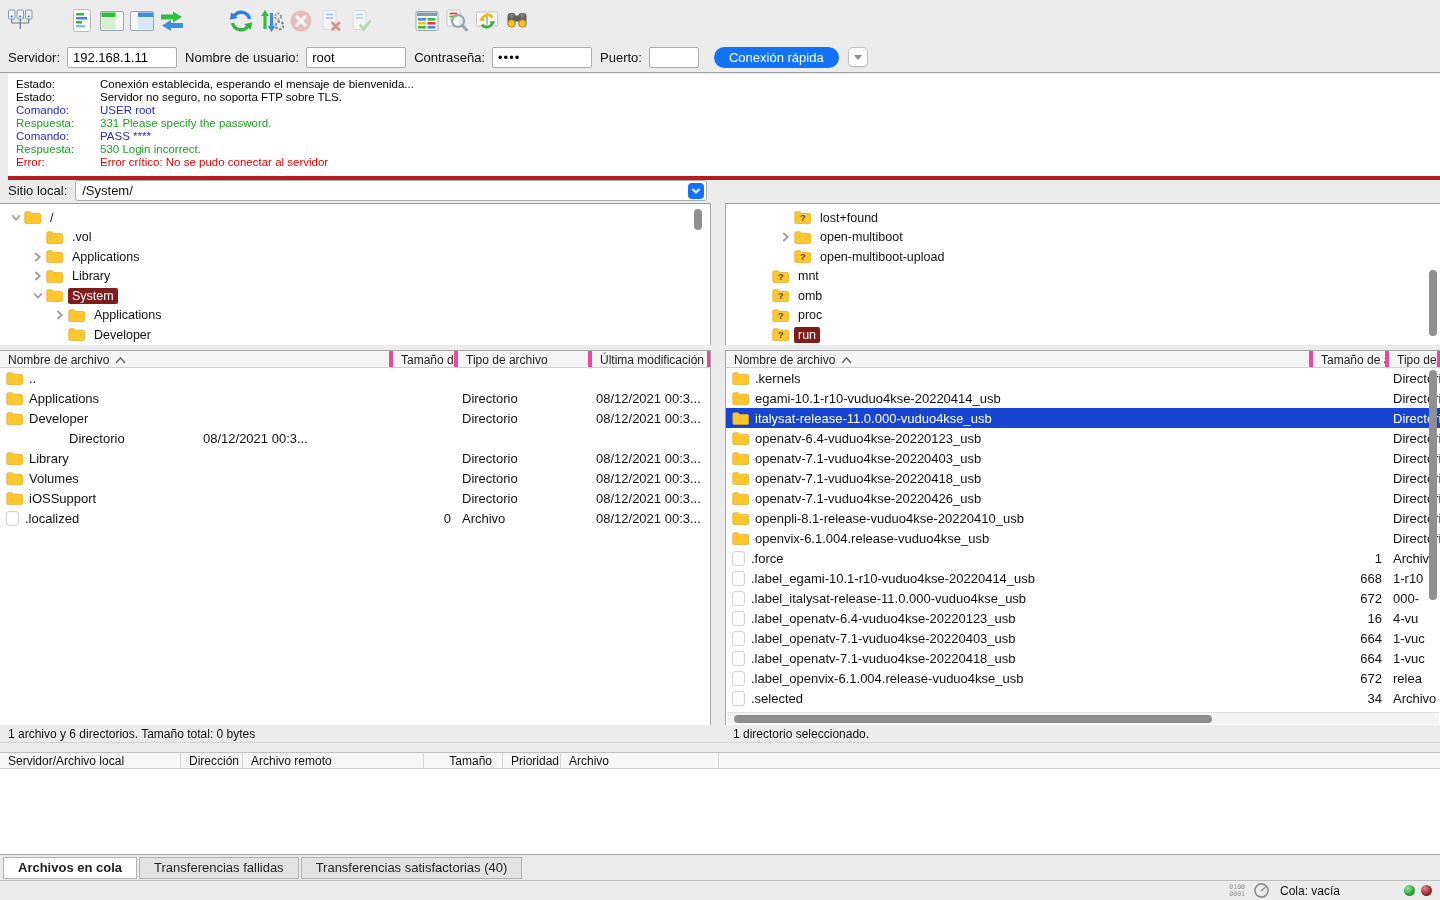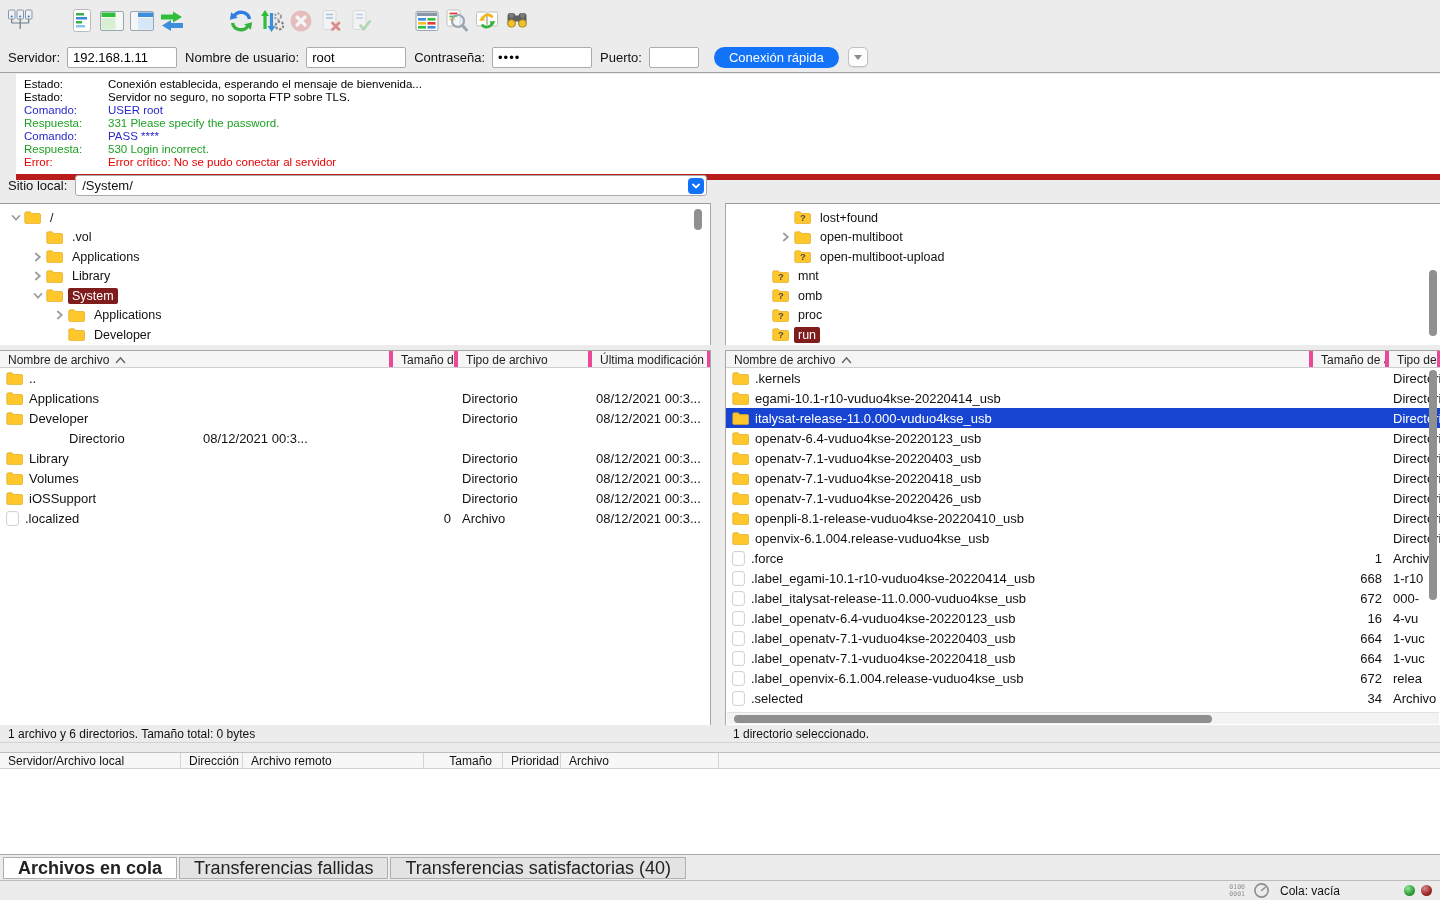--- a/index.html
+++ b/index.html
@@ -17,34 +17,34 @@
   
   .quickconnect { position:absolute; top:42px; left:0; right:0; height:31px; display:flex; align-items:center; border-bottom:1px solid #9f9f9f; }
   .qc-label { margin-left:8px; }
   .qc-input { height:21px; border:1px solid #ababab; border-radius:2px; background:#fff; padding:0 5px; font-family:inherit; font-size:13px; margin-left:7px; }
   .qc-server { width:110px; } .qc-user { width:100px; } .qc-pass { width:100px; letter-spacing:1px; } .qc-port { width:50px; }
   .qc-btn { margin-left:15px; height:21px; padding:0 15px; border:none; border-radius:11px; background:#1273f8; color:#fff; font-size:13px; font-family:inherit; }
   .qc-drop { margin-left:9px; width:20px; height:20px; border:1px solid #c0c0c0; border-radius:5px; background:#fdfdfd; display:flex; align-items:center; justify-content:center; box-shadow:0 1px 1px rgba(0,0,0,.08); }
   .qc-drop span { width:0; height:0; border-left:4px solid transparent; border-right:4px solid transparent; border-top:5px solid #8b8b8b; }
 
   
-  .log { position:absolute; top:74px; left:16px; right:0; height:106px; background:#fff; border-bottom:6px solid #b91c1c; padding-top:4px; overflow:hidden; }
+  .log { position:absolute; top:74px; left:8px; right:0; height:106px; background:#fff; border-bottom:4px solid #b91c1c; padding-top:4px; overflow:hidden; }
   .log-line { height:13px; line-height:13px; font-size:11.5px; display:flex; white-space:nowrap; }
   .log-label { width:92px; padding-left:8px; flex:none; }
   .log-line.status { color:#000; }
   .log-line.command { color:#2929cc; }
   .log-line.response { color:#1da023; }
   .log-line.error { color:#e60000; }
 
   
   .tree-section { position:absolute; top:177px; left:0; right:0; height:168px; }
   .pane { position:absolute; top:0; bottom:0; }
   .pane-l { left:0; width:711px; }
   .pane-r { left:725px; right:0; }
-  .path-bar { height:17px; display:flex; align-items:center; }
+  .path-bar { height:26px; display:flex; align-items:center; }
   .path-label { margin-left:8px; flex:none; }
   .combo { flex:1; margin:0 4px 0 8px; height:21px; background:#fff; border:1px solid #ababab; border-radius:3px; display:flex; align-items:center; position:relative; padding-left:6px; }
   .combo .combo-chevron { position:absolute; right:2px; top:2px; width:16px; height:16px; background:#1273f8; border-radius:4px; display:flex; align-items:center; justify-content:center; }
   .tree-area { position:absolute; top:26px; left:0; right:0; bottom:0; background:#fff; border-top:1px solid #9b9b9b; padding-top:4px; overflow:hidden; }
   .pane-l .tree-area { border-right:1px solid #a6a6a6; }
   .pane-r .tree-area { border-left:1px solid #a6a6a6; }
   .tree-item { height:19.5px; display:flex; align-items:center; }
   .tw { width:16px; flex:none; display:flex; align-items:center; justify-content:center; }
   .tree-item .ticon { flex:none; margin-right:5px; display:flex; }
   .tree-label { font-size:12.5px; padding:1px 4px; border-radius:2px; }
@@ -78,21 +78,21 @@
   .ds-l { left:8px; } .ds-r { left:733px; }
 
   
   .queue-header { position:absolute; top:752px; left:0; right:0; height:17px; background:#f7f7f7; border-top:1px solid #c0c0c0; border-bottom:1px solid #d0d0d0; display:flex; font-size:12px; overflow:hidden; }
   .qcell { flex:none; padding:1px 10px 0 8px; border-right:1px solid #d5d5d5; white-space:nowrap; overflow:hidden; }
   .qcell.right { text-align:right; }
   .queue-body { position:absolute; top:769px; left:0; right:0; height:86px; background:#fff; border-bottom:1px solid #a9a9a9; }
 
   
   .tabs { position:absolute; top:857px; left:3px; display:flex; }
-  .tab { height:22px; line-height:20px; padding:0 14px; border:1px solid #b0b0b0; background:#e3e3e3; font-size:18px; margin-right:2px; color:#222; }
+  .tab { height:22px; line-height:20px; padding:0 14px; border:1px solid #b0b0b0; background:#e3e3e3; font-size:13px; margin-right:2px; color:#222; }
   .tab.active { background:#fff; font-weight:bold; }
 
   
   .statusbar { position:absolute; bottom:0; left:0; right:0; height:20px; border-top:1px solid #bcbcbc; display:flex; align-items:center; justify-content:flex-end; font-size:12px; }
   .bin-icon { font-family:"DejaVu Sans Mono",monospace; font-size:6.5px; line-height:6.5px; color:#909090; text-align:center; }
   .speed-icon { margin-left:8px; display:flex; }
   .queue-status { margin-left:10px; }
   .led { width:11px; height:11px; border-radius:50%; }
   .led-green { margin-left:64px; background:radial-gradient(circle at 35% 30%, #8ee79a, #2e9e39 60%, #1c6f26); }
   .led-red { margin-left:6px; margin-right:8px; background:radial-gradient(circle at 35% 30%, #d98a8a, #9c2727 60%, #5f1414); }

